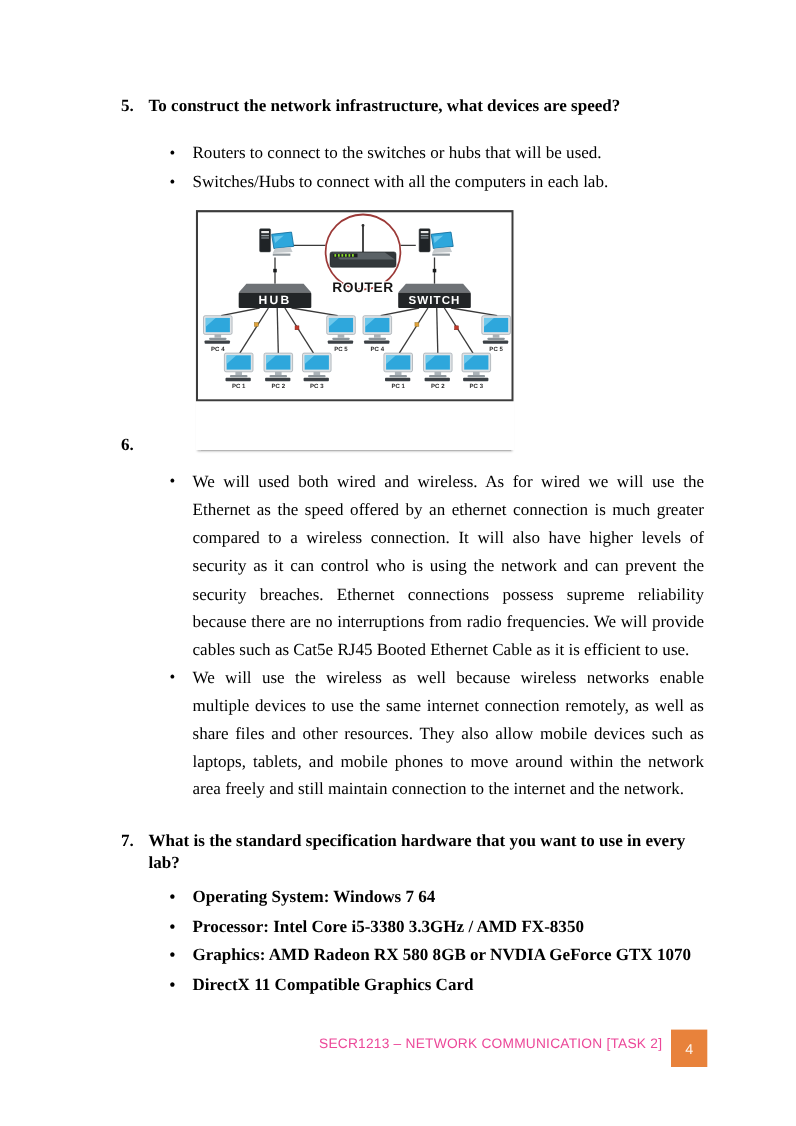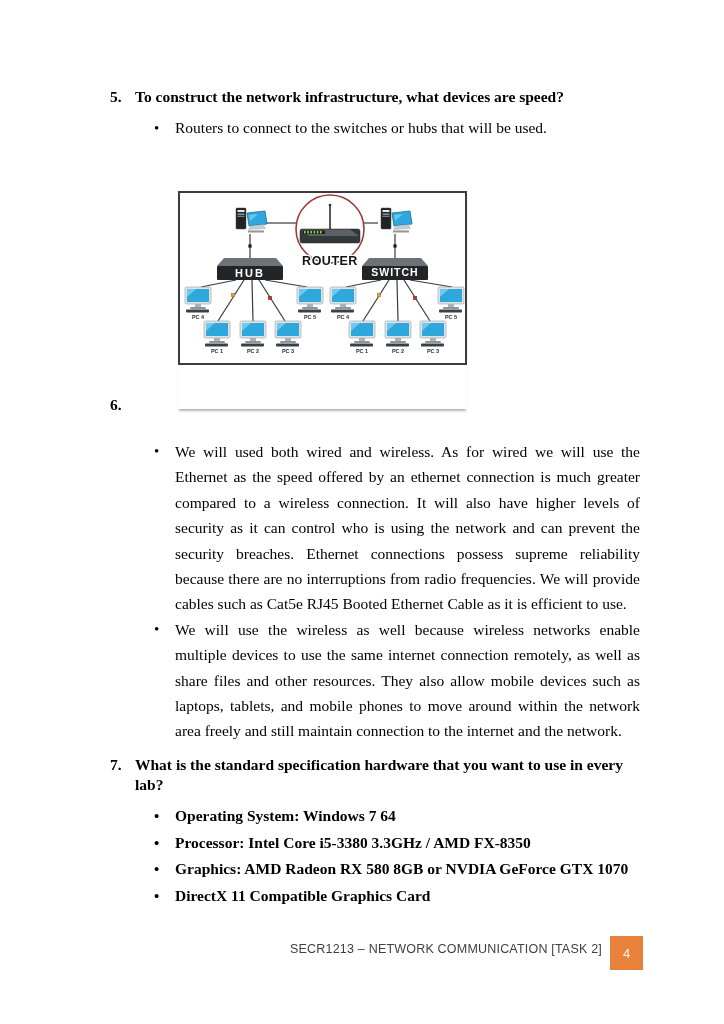--- a/index.html
+++ b/index.html
@@ -8,61 +8,62 @@
     background:#ffffff; overflow:hidden;
     font-family:"Liberation Serif", serif; color:#000;
     box-shadow:0 0 6px rgba(0,0,0,.25);
   }
   .q { position:absolute; left:110px; width:530px; }
   .qh { display:flex; font-weight:bold; font-size:15.5px; line-height:20px; }
   .qnum { width:25px; flex:none; }
   .blist { list-style:none; margin:0; padding:0; }
   .blist li { position:relative; padding-left:65px; font-size:15.5px; }
   .blist li::before { content:"\2022"; position:absolute; left:44px; top:0; font-size:15px; }
-  #q5 .blist { margin-top:8px; }  #q5 li { line-height:26px; }
-  #q6 .blist { margin-top:24px; } #q6 li { line-height:25.4px; text-align:justify; }
+  #q5 .blist { margin-top:20px; }  #q5 li { line-height:26px; }
+  #q6 .blist { margin-top:11px; } #q6 li { line-height:25.4px; text-align:justify; }
   #q7 .blist { margin-top:8px; }  #q7 li { line-height:26.5px;font-weight:bold; }
 
   .figure {
     position:absolute; left:178px; top:191px; width:289px; height:218px;
     box-shadow:0 3px 2px -1px rgba(90,90,90,.45);
   }
   .figure svg { display:block; }
   .figure text { font-family:"Liberation Sans", sans-serif; }
   .devlabel { font-weight:bold; fill:#ffffff; }
   .pclabel  { font-weight:bold; fill:#2b2b2b; font-size:5.5px; text-anchor:middle; }
   .routerlabel {
     font-weight:bold; fill:#141414; font-size:12.5px; text-anchor:middle;
     letter-spacing:.5px; paint-order:stroke; stroke:#ffffff; stroke-width:2.4px;
   }
   .netline { stroke:#3a3a3a; stroke-width:1.2; }
 
   .footer-text {
     position:absolute; left:0; top:942px; width:602px; text-align:right;
-    font-family:"Liberation Sans", sans-serif; font-size:12.5px; color:#404040;
+    font-family:"Liberation Sans", sans-serif; font-size:12.5px; color:#ec4899;
     letter-spacing:.2px;
   }
   .page-badge {
     position:absolute; left:610px; top:936px; width:33px; height:34px;
     display:flex; align-items:center; justify-content:center;
     font-family:"Liberation Sans", sans-serif; font-size:13px; color:#fdf5ee;
   }
 </style>
 </head>
 <body>
 
 <div class="page">
 
   <div class="q" id="q5" style="top:87px">
     <div class="qh">
       <span class="qnum">5.</span>
       <span>To construct the network infrastructure, what devices are speed?</span>
     </div>
     <ul class="blist">
       <li><span>Routers to connect to the switches or hubs that will be used.</span></li>
+      <li><span>Switches/Hubs to connect with all the computers in each lab.</span></li>
     </ul>
   </div>
 
   <div class="figure">
     <svg width="289" height="174" viewBox="0 0 289 174">
       <defs>
         <g id="pc-icon">
           <rect x="-13" y="-12" width="26" height="17" rx="1.5" fill="#dfe3e6" stroke="#98a0a6" stroke-width="0.6"></rect>
           <rect x="-11" y="-10" width="22" height="13" fill="#2ea7dc"></rect>
           <path d="M-11,-10 L-2,-10 L-11,-2 Z" fill="#85d4f2" opacity="0.75"></path>

